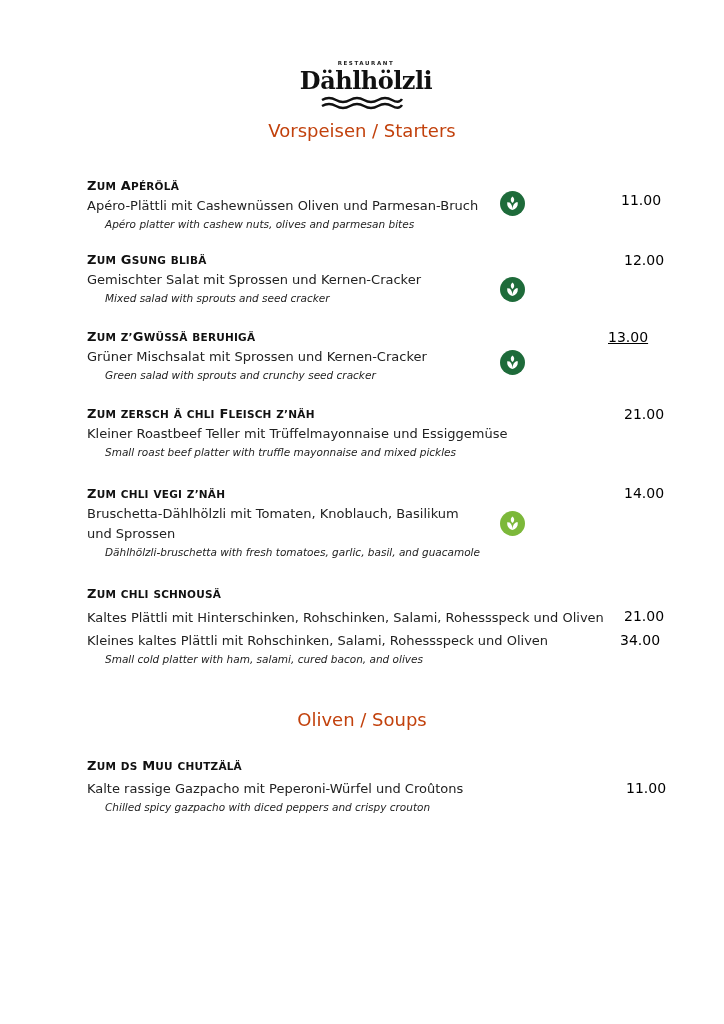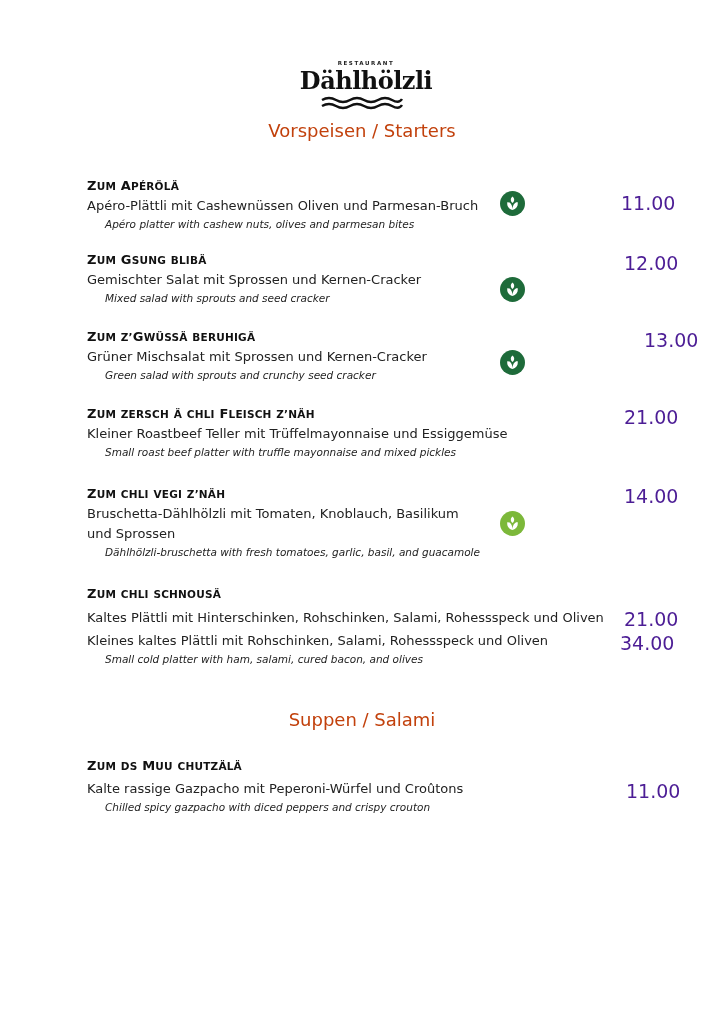--- a/index.html
+++ b/index.html
@@ -10,21 +10,21 @@
     .brand { font-family: "DejaVu Serif", serif; font-weight: bold; font-size: 24px; letter-spacing: -0.5px;
              color: #111; margin-top: 2px; margin-left: 8px; line-height: 26px; }
     .waves { display: block; margin: 1px auto 0 auto; }
     .section-title { position: absolute; left: 0; width: 724px; text-align: center;
                      font-family: "DejaVu Sans", sans-serif; font-size: 18px; font-weight: normal; color: #c2410c; }
     .item { position: absolute; left: 87px; width: 580px; }
     .item-title { font-size: 13px; font-weight: bold; letter-spacing: 0.2px; color: #111; height: 20px; line-height: 20px; }
     .item-title .sc { font-size: 10.5px; }
     .line { font-size: 13px; color: #222; line-height: 20px; white-space: nowrap; }
     .en { font-size: 10.5px; font-style: italic; color: #222; line-height: 16px; padding-left: 18px; white-space: nowrap; }
-    .price { position: absolute; font-size: 19px; color: #4c1d95; }
+    .price { position: absolute; font-size: 14px; color: #000000; }
     .veg { position: absolute; width: 25px; height: 25px; border-radius: 50%; }
     .veg svg { display: block; }
   </style>
 </head>
 <body>
 
 <div class="header">
   <div class="restaurant">RESTAURANT</div>
   <div class="brand">Dählhölzli</div>
   <svg class="waves" width="84" height="16" viewBox="0 0 84 16">
@@ -57,21 +57,21 @@
   <svg width="25" height="25" viewBox="0 0 25 25">
       <path d="M12.5 19 C8 18 6.5 14 7.5 11 C10.5 11.5 12.5 14 12.5 19 Z M12.5 19 C17 18 18.5 14 17.5 11 C14.5 11.5 12.5 14 12.5 19 Z M12.5 12 C10 10 10.5 7 12.5 5.5 C14.5 7 15 10 12.5 12 Z" fill="#fff"></path>
     </svg>
 </div>
 
 <div class="item" style="top:327px;">
   <div class="item-title"><span>Z</span><span class="sc">U</span><span class="sc">M</span><span> </span><span class="sc">Z</span><span class="sc">’</span><span>G</span><span class="sc">W</span><span class="sc">Ü</span><span class="sc">S</span><span class="sc">S</span><span class="sc">Ä</span><span> </span><span class="sc">B</span><span class="sc">E</span><span class="sc">R</span><span class="sc">U</span><span class="sc">H</span><span class="sc">I</span><span class="sc">G</span><span class="sc">Ä</span></div>
   <div class="line">Grüner Mischsalat mit Sprossen und Kernen-Cracker</div>
   <div class="en">Green salad with sprouts and crunchy seed cracker</div>
 </div>
-<div class="price" style="left:644px; top:329px;">13.00</div>
+<div class="price" style="left:608px; top:329px;text-decoration:underline;">13.00</div>
 <div class="veg" style="left:500px; top:350px; background:#1e6b3a;">
   <svg width="25" height="25" viewBox="0 0 25 25">
       <path d="M12.5 19 C8 18 6.5 14 7.5 11 C10.5 11.5 12.5 14 12.5 19 Z M12.5 19 C17 18 18.5 14 17.5 11 C14.5 11.5 12.5 14 12.5 19 Z M12.5 12 C10 10 10.5 7 12.5 5.5 C14.5 7 15 10 12.5 12 Z" fill="#fff"></path>
     </svg>
 </div>
 
 <div class="item" style="top:404px;">
   <div class="item-title"><span>Z</span><span class="sc">U</span><span class="sc">M</span><span> </span><span class="sc">Z</span><span class="sc">E</span><span class="sc">R</span><span class="sc">S</span><span class="sc">C</span><span class="sc">H</span><span> </span><span class="sc">Ä</span><span> </span><span class="sc">C</span><span class="sc">H</span><span class="sc">L</span><span class="sc">I</span><span> </span><span>F</span><span class="sc">L</span><span class="sc">E</span><span class="sc">I</span><span class="sc">S</span><span class="sc">C</span><span class="sc">H</span><span> </span><span class="sc">Z</span><span class="sc">’</span><span class="sc">N</span><span class="sc">Ä</span><span class="sc">H</span></div>
   <div class="line">Kleiner Roastbeef Teller mit Trüffelmayonnaise und Essiggemüse</div>
   <div class="en">Small roast beef platter with truffle mayonnaise and mixed pickles</div>
@@ -93,20 +93,20 @@
 
 <div class="item" style="top:584px;">
   <div class="item-title"><span>Z</span><span class="sc">U</span><span class="sc">M</span><span> </span><span class="sc">C</span><span class="sc">H</span><span class="sc">L</span><span class="sc">I</span><span> </span><span class="sc">S</span><span class="sc">C</span><span class="sc">H</span><span class="sc">N</span><span class="sc">O</span><span class="sc">U</span><span class="sc">S</span><span class="sc">Ä</span></div>
   <div class="line" style="margin-top:4px;">Kaltes Plättli mit Hinterschinken, Rohschinken, Salami, Rohessspeck und Oliven</div>
   <div class="line" style="margin-top:3px;">Kleines kaltes Plättli mit Rohschinken, Salami, Rohessspeck und Oliven</div>
   <div class="en">Small cold platter with ham, salami, cured bacon, and olives</div>
 </div>
 <div class="price" style="left:624px; top:608px;">21.00</div>
 <div class="price" style="left:620px; top:632px;">34.00</div>
 
-<div class="section-title" style="top:709px;">Suppen / Salami</div>
+<div class="section-title" style="top:709px;">Oliven / Soups</div>
 
 <div class="item" style="top:756px;">
   <div class="item-title"><span>Z</span><span class="sc">U</span><span class="sc">M</span><span> </span><span class="sc">D</span><span class="sc">S</span><span> </span><span>M</span><span class="sc">U</span><span class="sc">U</span><span> </span><span class="sc">C</span><span class="sc">H</span><span class="sc">U</span><span class="sc">T</span><span class="sc">Z</span><span class="sc">Ä</span><span class="sc">L</span><span class="sc">Ä</span></div>
   <div class="line" style="margin-top:3px;">Kalte rassige Gazpacho mit Peperoni-Würfel und Croûtons</div>
   <div class="en">Chilled spicy gazpacho with diced peppers and crispy crouton</div>
 </div>
 <div class="price" style="left:626px; top:780px;">11.00</div>
 
 </body></html>

